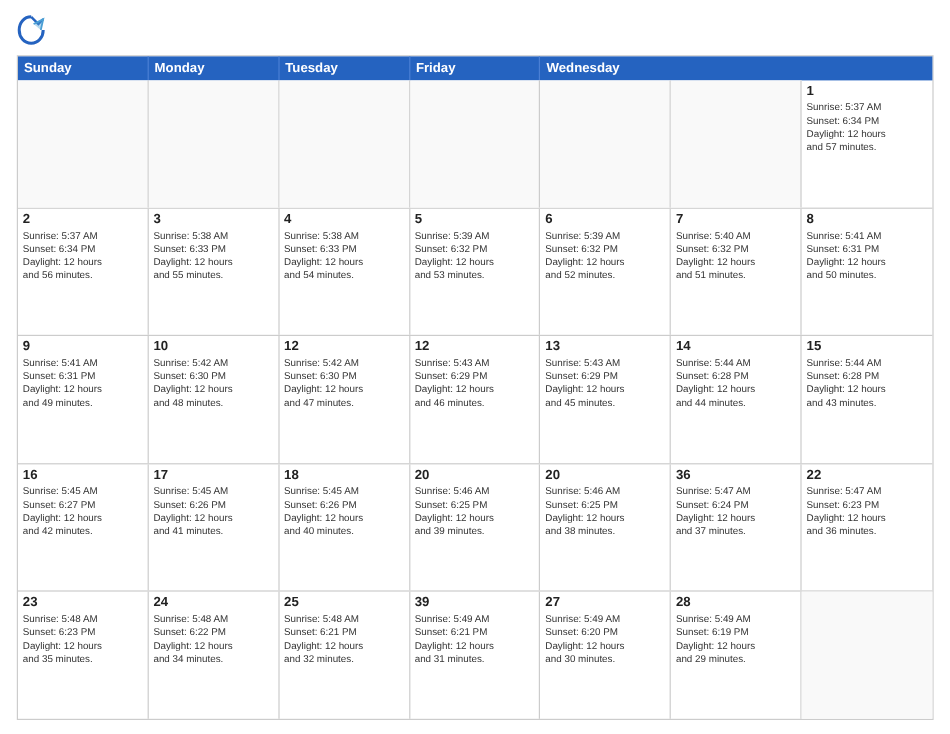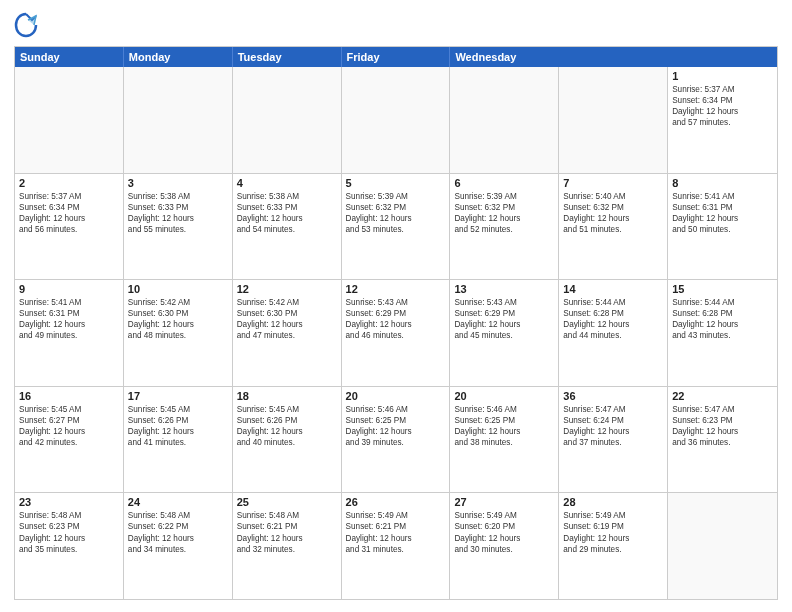--- a/index.html
+++ b/index.html
@@ -323,21 +323,21 @@
 and 34 minutes.</div>
           </div>
           <div class="day-cell">
             <span class="day-number">25</span>
             <div class="day-info" style="white-space: pre-line;">Sunrise: 5:48 AM
 Sunset: 6:21 PM
 Daylight: 12 hours
 and 32 minutes.</div>
           </div>
           <div class="day-cell">
-            <span class="day-number">26</span>
+            <span class="day-number">39</span>
             <div class="day-info" style="white-space: pre-line;">Sunrise: 5:49 AM
 Sunset: 6:21 PM
 Daylight: 12 hours
 and 31 minutes.</div>
           </div>
           <div class="day-cell">
             <span class="day-number">27</span>
             <div class="day-info" style="white-space: pre-line;">Sunrise: 5:49 AM
 Sunset: 6:20 PM
 Daylight: 12 hours

